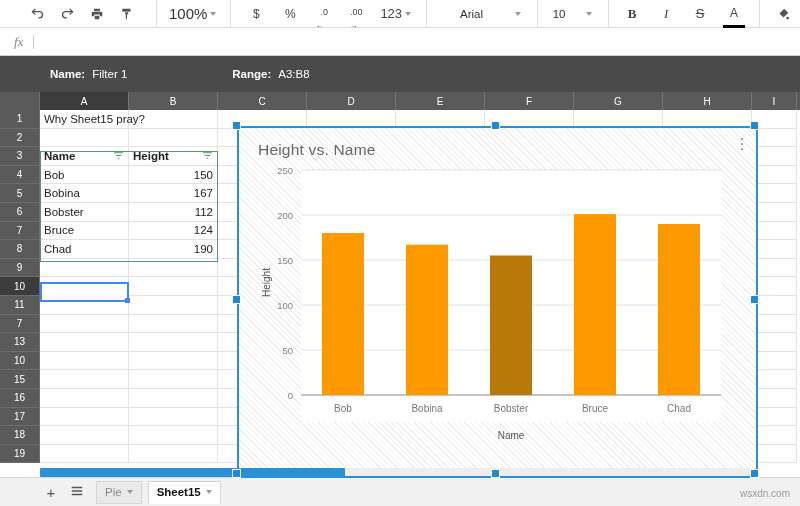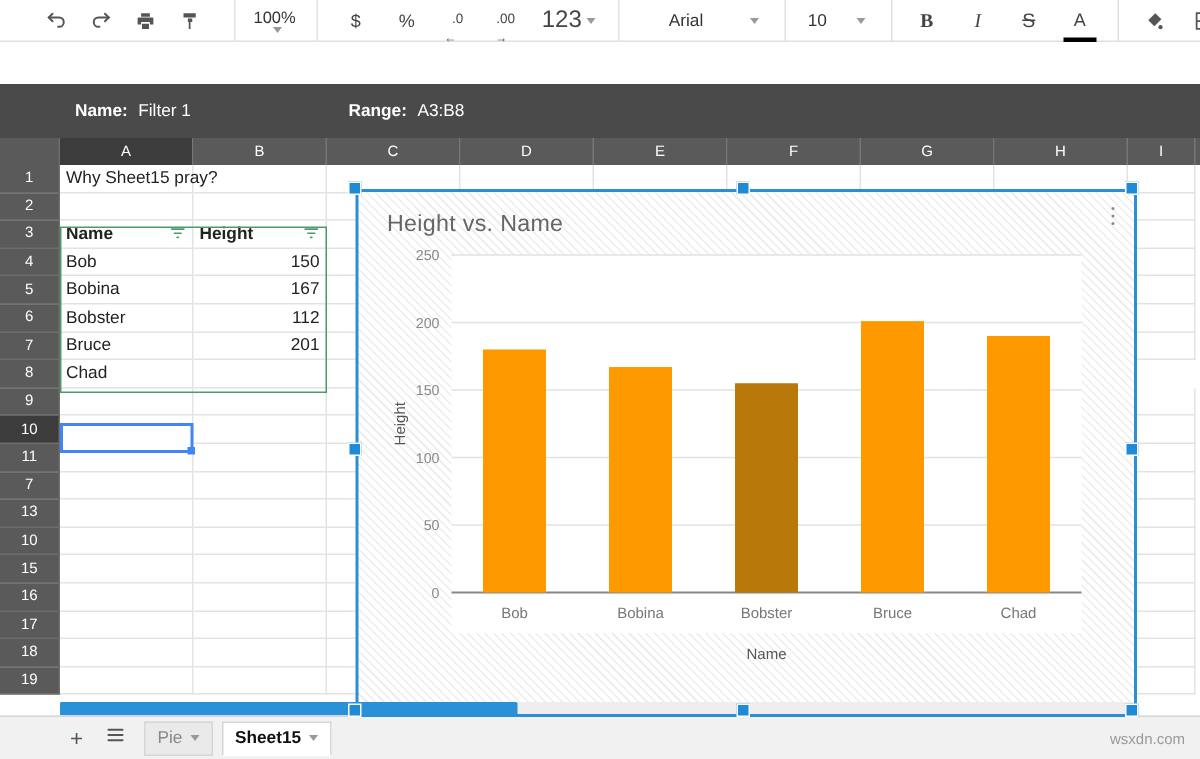--- a/index.html
+++ b/index.html
@@ -20,21 +20,21 @@
     border-right: 1px solid #e0e0e0; }
   .tb-btn {
     display: flex; align-items: center; justify-content: center;
     min-width: 22px; height: 22px; color: #444; font-size: 11px;
     cursor: default; padding: 0 3px;
   }
   .tb-btn svg { display: block; }
   .caret { width: 0; height: 0; border-left: 3px solid transparent;
     border-right: 3px solid transparent; border-top: 4px solid #999;
     margin-left: 3px; }
-  .zoom-box { font-size: 11px; color: #333; padding: 0 2px 0 8px; flex-direction: column; }
+  .zoom-box { font-size: 15px; color: #333; padding: 0 2px 0 8px; }
   .font-box { font-size: 11.5px; color: #333; width: 74px; padding-left: 10px; }
   .size-box { font-size: 11.5px; color: #333; width: 34px; text-align: center; }
   .b-ico { font-weight: bold; font-size: 13px; font-family: "Liberation Serif", serif; }
   .i-ico { font-style: italic; font-size: 13px; font-family: "Liberation Serif", serif; }
   .s-ico { text-decoration: line-through; font-size: 13px; }
   .a-ico { font-size: 12px; position: relative; line-height: 11px; }
   .a-ico::after { content:''; position:absolute; left:0; right:0; bottom:-3px;
     height:3px; background:#000; }
   .dec0, .dec00 { font-size: 9px; position: relative; padding-bottom: 3px; }
   .dec0::after { content:'←'; position:absolute; left:2px; bottom:-5px; font-size:8px; }
@@ -215,21 +215,21 @@
       </div>
       <span style="width:8px"></span>
     </div>
 
     <div class="tb-group">
       <div class="tb-btn" style="margin-left:10px;font-size:12px">$</div>
       <div class="tb-btn" style="margin-left:12px;font-size:12px">%</div>
       <div class="tb-btn dec0" style="margin-left:12px">.0</div>
       <div class="tb-btn dec00" style="margin-left:10px">.00</div>
       <div class="tb-btn" style="margin-left:10px;margin-right:8px">
-        <span style="font-size:16px">123</span>
+        <span style="font-size:13px">123</span>
         <span class="caret"></span>
       </div>
     </div>
 
     <div class="tb-group">
       <div class="tb-btn font-box">
         <span>Arial</span>
       </div>
       <div class="tb-btn" style="margin-right:6px">
         <span class="caret"></span>
@@ -264,20 +264,25 @@
             <rect x="3" y="3" width="18" height="18"></rect>
             <line x1="12" y1="3" x2="12" y2="21"></line>
             <line x1="3" y1="12" x2="21" y2="12"></line>
           </svg>
       </div>
 
     </div>
 
   </div>
 
+  <div class="formula-bar">
+    <div class="fx">fx</div>
+    <div class="fdiv"></div>
+    <div class="fin"></div>
+  </div>
 
   <div class="meta-bar">
     <span class="meta-lbl meta-name">Name:</span>
     <span class="meta-val">Filter 1</span>
     <span class="meta-lbl meta-range">Range:</span>
     <span class="meta-val">A3:B8</span>
   </div>
 
   <div class="col-head">
     <div class="ch-corner"></div>
@@ -413,34 +418,37 @@
           <div class="cell" style="width: 89px; min-width: 89px;"></div>
           <div class="cell" style="width: 89px; min-width: 89px;"></div>
           <div class="cell" style="width: 45px; min-width: 45px;"></div>
         </div>
         <div class="row">
           <div class="rh">7</div>
           <div class="cell" style="width: 89px; min-width: 89px;">
             <span>Bruce</span>
           </div>
           <div class="cell num" style="width: 89px; min-width: 89px;">
-            <span>201</span>
+            <span>124</span>
           </div>
           <div class="cell" style="width: 89px; min-width: 89px;"></div>
           <div class="cell" style="width: 89px; min-width: 89px;"></div>
           <div class="cell" style="width: 89px; min-width: 89px;"></div>
           <div class="cell" style="width: 89px; min-width: 89px;"></div>
           <div class="cell" style="width: 89px; min-width: 89px;"></div>
           <div class="cell" style="width: 89px; min-width: 89px;"></div>
           <div class="cell" style="width: 45px; min-width: 45px;"></div>
         </div>
         <div class="row">
           <div class="rh">8</div>
           <div class="cell" style="width: 89px; min-width: 89px;">
             <span>Chad</span>
+          </div>
+          <div class="cell num" style="width: 89px; min-width: 89px;">
+            <span>190</span>
           </div>
           <div class="cell" style="width: 89px; min-width: 89px;"></div>
           <div class="cell" style="width: 89px; min-width: 89px;"></div>
           <div class="cell" style="width: 89px; min-width: 89px;"></div>
           <div class="cell" style="width: 89px; min-width: 89px;"></div>
           <div class="cell" style="width: 89px; min-width: 89px;"></div>
           <div class="cell" style="width: 89px; min-width: 89px;"></div>
           <div class="cell" style="width: 45px; min-width: 45px;"></div>
         </div>
         <div class="row">

